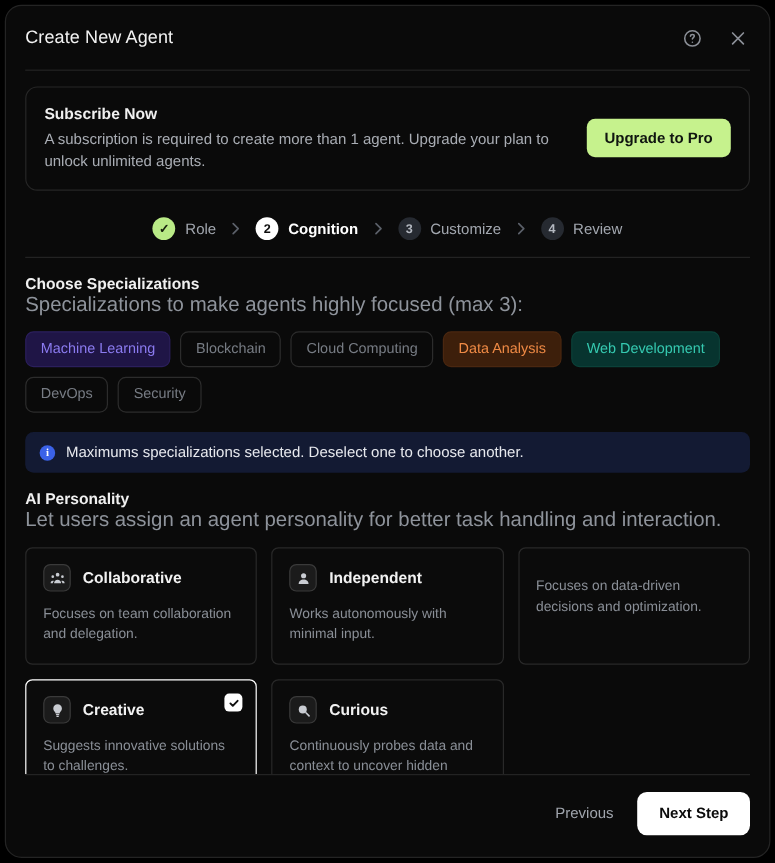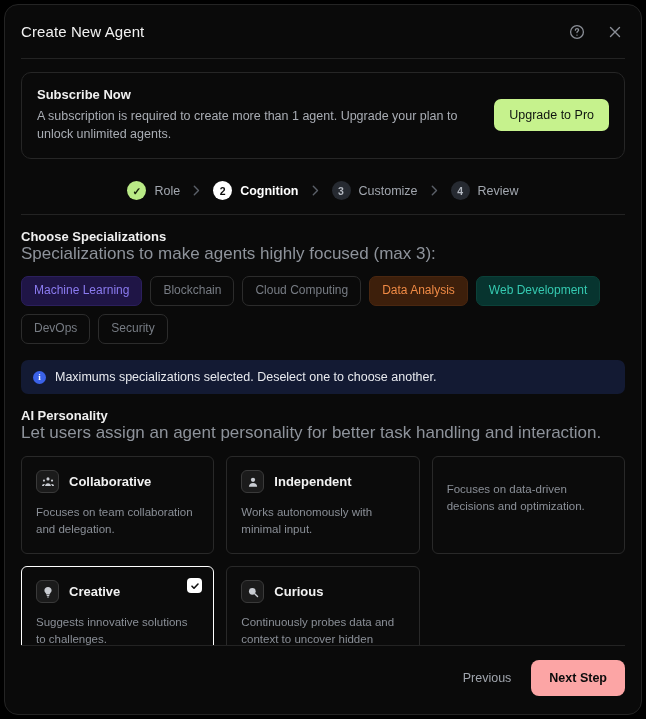--- a/index.html
+++ b/index.html
@@ -87,21 +87,21 @@
     font-size: 12.5px;
     line-height: 1.42;
     color: #a9adb4;
     max-width: 448px;
   }
   .upgrade-btn {
     flex: 0 0 auto;
     background: #c6f28d;
     color: #101510;
     font-size: 12.5px;
-    font-weight: normal;
+    font-weight: bold;
     border: none;
     border-radius: 7px;
     padding: 9px 15px;
     cursor: pointer;
     font-family: "Liberation Sans", sans-serif;
     white-space: nowrap;
   }
 
   
   .stepper-wrap { padding: 16px 16px 0 16px; }
@@ -286,21 +286,21 @@
   .prev-btn {
     background: none;
     border: none;
     color: #a0a5ad;
     font-size: 12.5px;
     cursor: pointer;
     padding: 8px 4px;
     font-family: "Liberation Sans", sans-serif;
   }
   .next-btn {
-    background: #fca5a5;
+    background: #ffffff;
     color: #0b0b0b;
     border: none;
     border-radius: 8px;
     font-size: 12.5px;
     font-weight: bold;
     padding: 11px 18px;
     cursor: pointer;
     font-family: "Liberation Sans", sans-serif;
   }
 </style>

